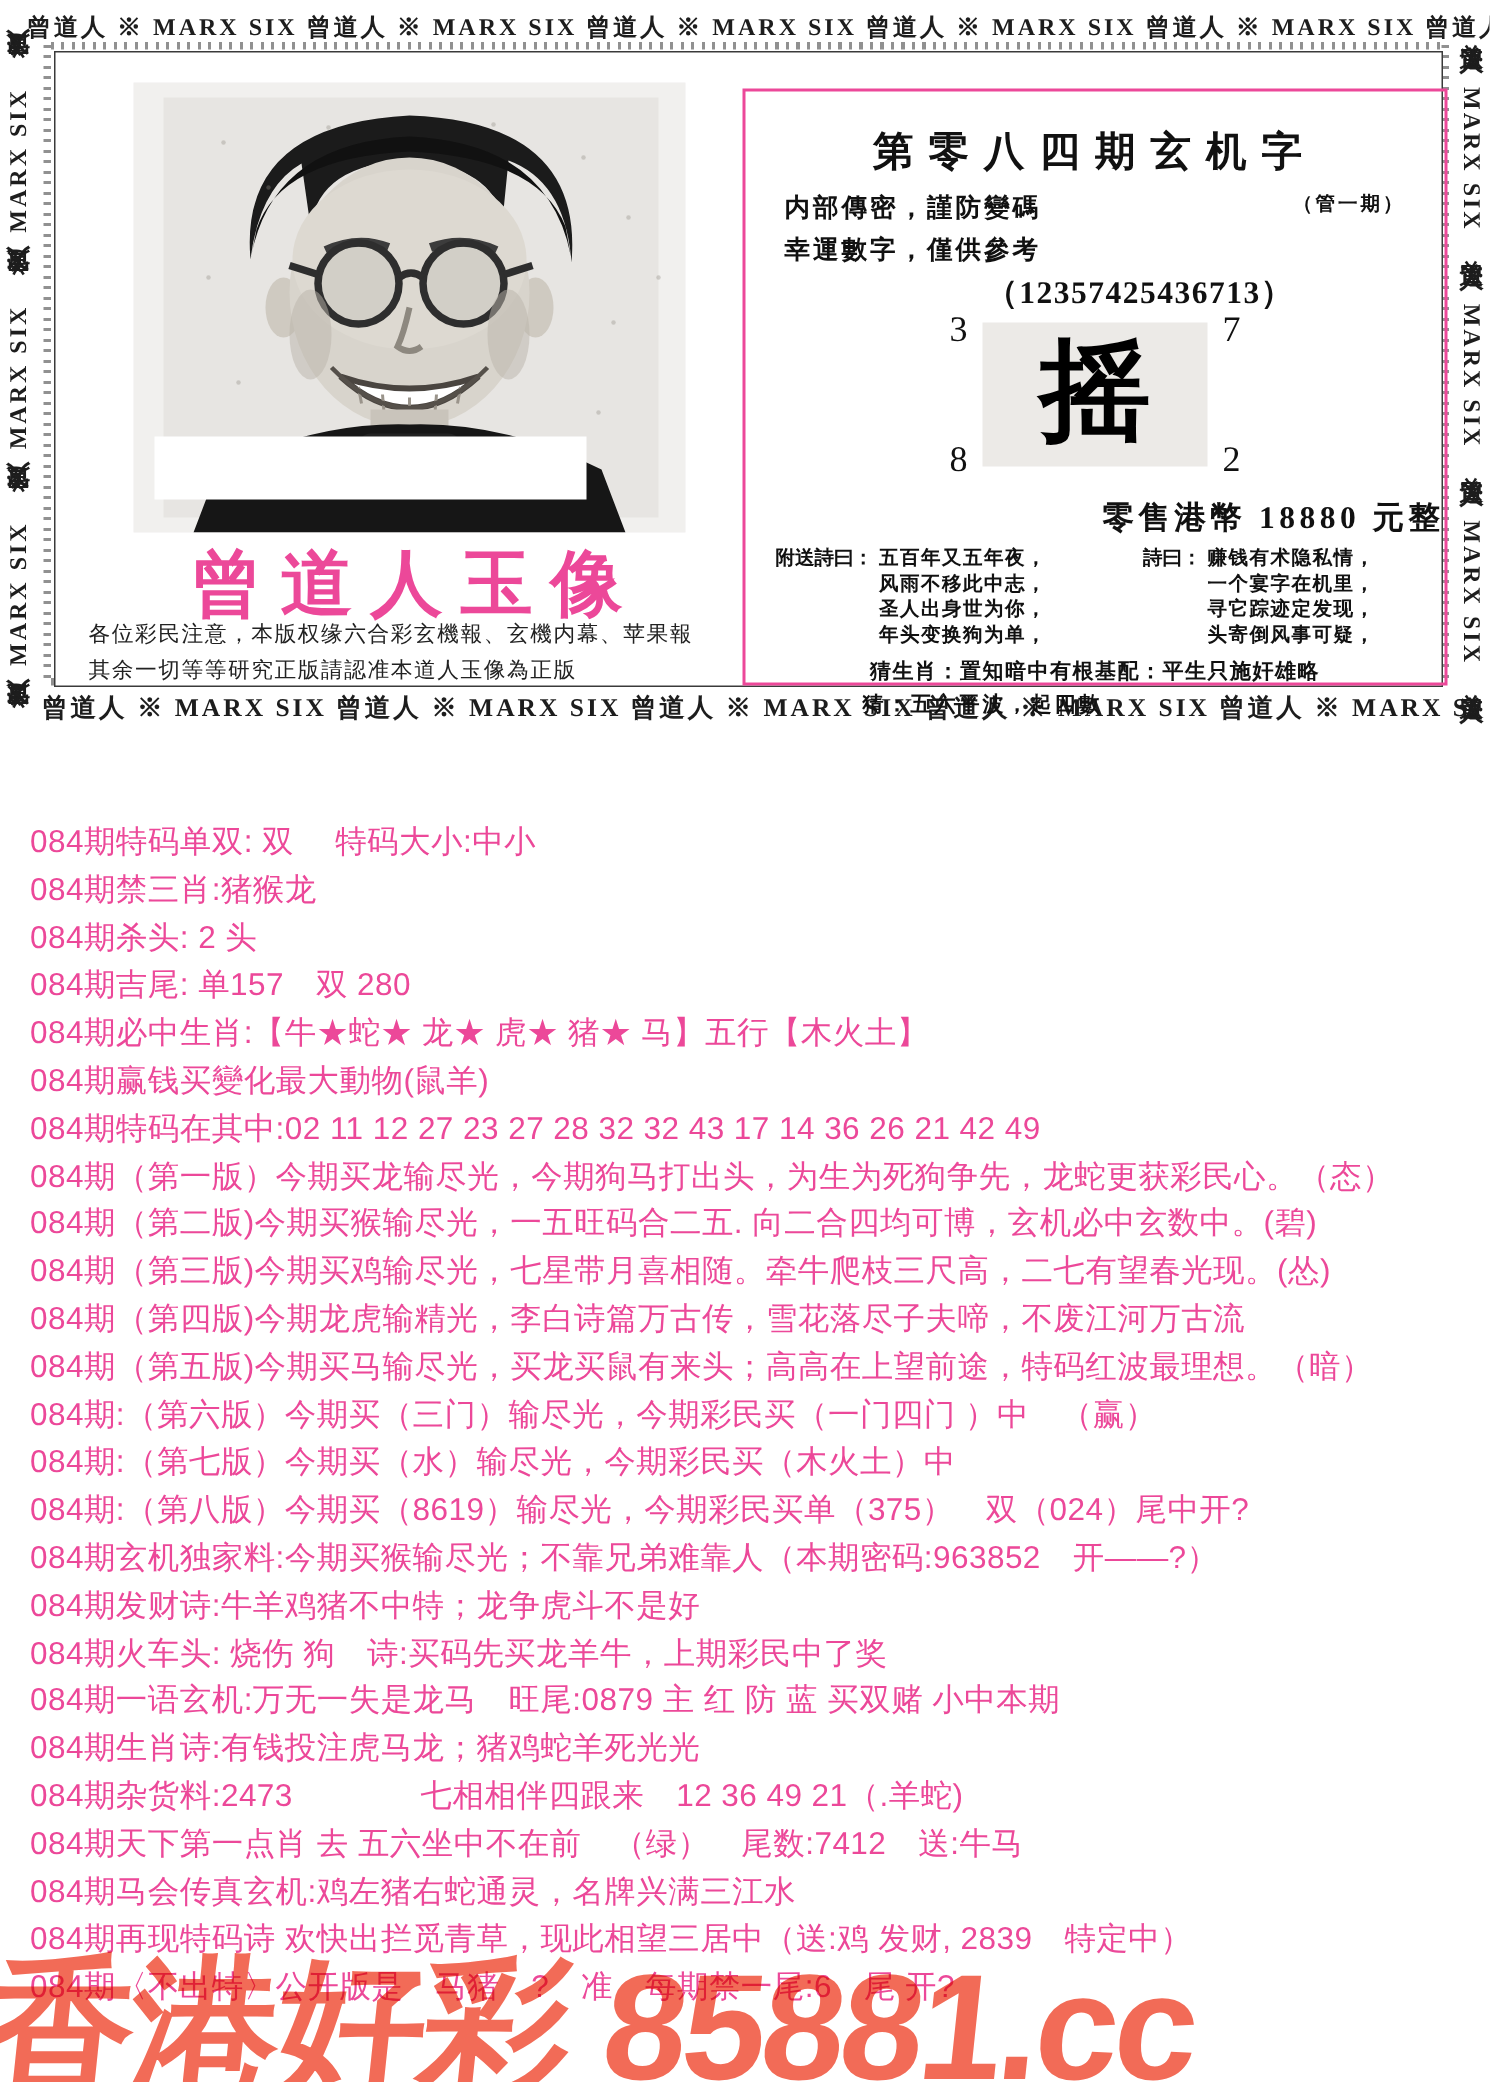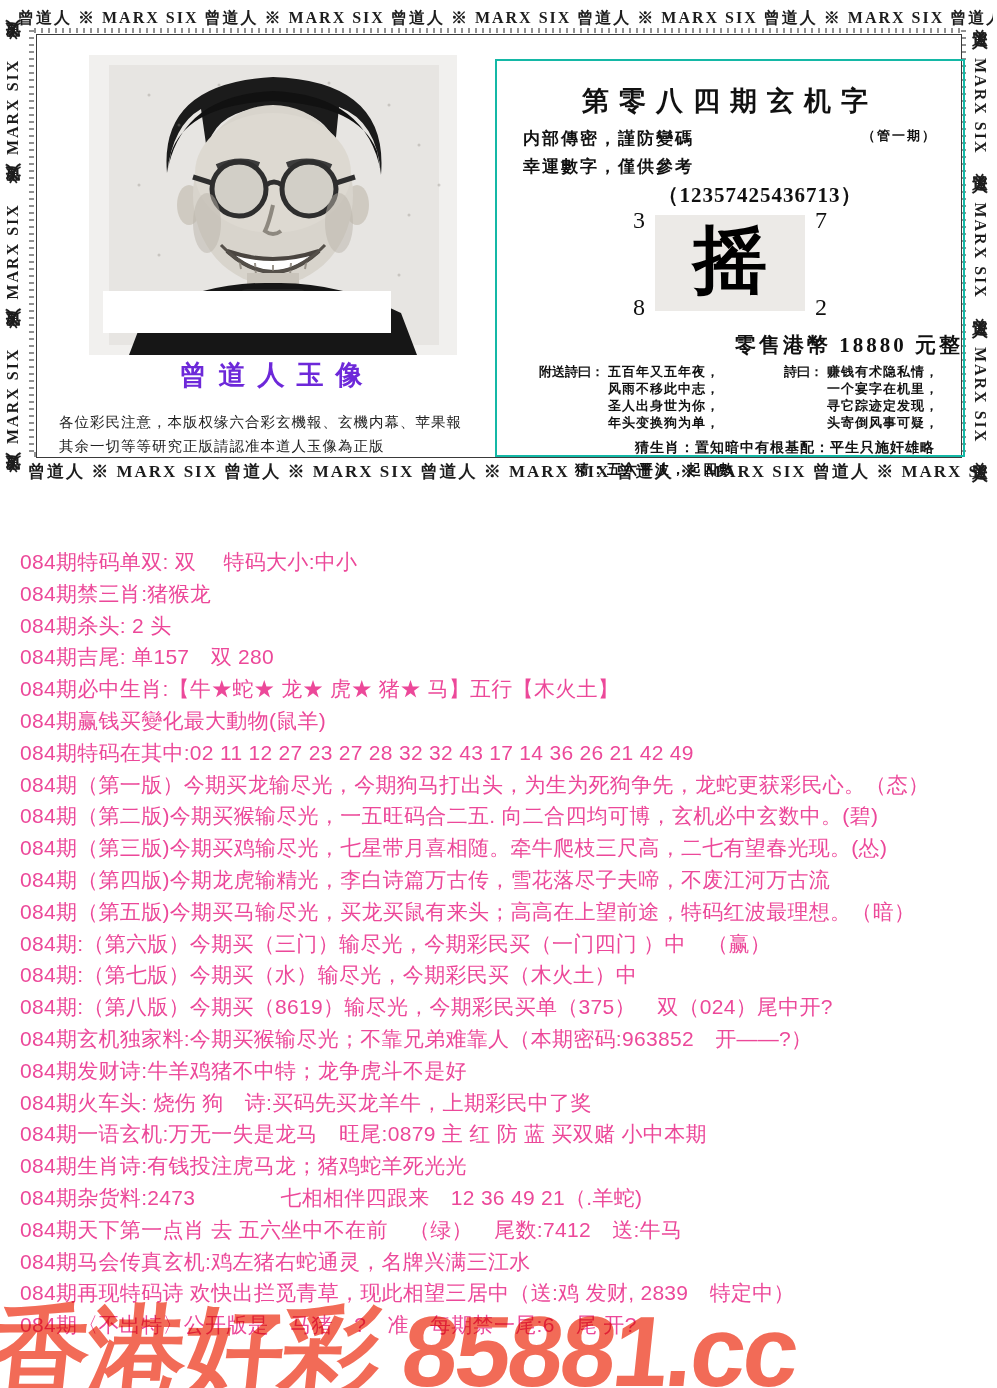--- a/index.html
+++ b/index.html
@@ -21,55 +21,55 @@
     background:repeating-linear-gradient(180deg,#555 0 2px,transparent 2px 7px);}
 
   .frame{position:absolute;left:36px;top:34px;width:924px;height:422px;
          border:1.5px solid #3a3a3a;background:#fff;}
 
   
   .photo{position:absolute;left:52px;top:20px;width:368px;height:300px;background:#f4f3f1;}
   .photo svg{display:block;}
   .white-strip{position:absolute;left:66px;top:256px;width:288px;height:42px;background:#ffffff;}
   .caption{position:absolute;left:40px;top:322px;width:400px;text-align:center;
-           font-family:"Liberation Serif",serif;font-weight:bold;font-size:27px;
-           letter-spacing:12px;color:#6d28d9;}
+           font-family:"Liberation Serif",serif;font-weight:bold;font-size:48px;
+           letter-spacing:12px;color:#ec4899;}
   .photo-note{position:absolute;left:22px;width:440px;
               font-family:"Liberation Serif",serif;font-size:14.5px;color:#222;
               letter-spacing:1px;white-space:nowrap;}
   .note1{top:378px;} .note2{top:402px;}
 
   
   .panel{position:absolute;left:458px;top:24px;width:466px;height:394px;
-         border:2px solid #14b8a6;font-family:"Liberation Serif",serif;color:#111;}
+         border:2px solid #ec4899;font-family:"Liberation Serif",serif;color:#111;}
   .p-title{position:absolute;left:0;top:22px;width:100%;text-align:center;
            font-size:27px;font-weight:bold;letter-spacing:10px;}
   .p-line1{position:absolute;left:26px;top:66px;font-size:17px;font-weight:bold;letter-spacing:2px;}
   .p-issue{position:absolute;right:26px;top:66px;font-size:13px;font-weight:bold;letter-spacing:2px;}
   .p-line2{position:absolute;left:26px;top:94px;font-size:17px;font-weight:bold;letter-spacing:2px;}
   .p-lucky{position:absolute;left:0;top:120px;width:100%;text-align:center;
            font-size:21px;font-weight:bold;letter-spacing:1px;padding-left:30px;}
   .grid-wrap{position:absolute;left:50%;top:152px;transform:translateX(-50%);width:230px;height:100px;}
   .grid-bg{position:absolute;left:40px;top:2px;width:150px;height:96px;background:#eceae7;}
   .grid-center{position:absolute;left:40px;top:0;width:150px;height:96px;display:flex;
                align-items:center;justify-content:center;font-size:74px;font-weight:bold;
                font-family:"Liberation Serif",serif;color:#000;}
   .gnum{position:absolute;font-size:24px;font-family:"Liberation Serif",serif;color:#111;}
   .gnum.tl{left:18px;top:-6px;} .gnum.tr{right:18px;top:-6px;}
   .gnum.bl{left:18px;bottom:-8px;} .gnum.br{right:18px;bottom:-8px;}
   .p-price{position:absolute;left:0;top:270px;width:100%;text-align:right;
            font-size:21px;font-weight:bold;letter-spacing:3px;}
   .poems{position:absolute;left:12px;top:302px;width:442px;display:flex;font-size:13px;font-weight:bold;}
   .poem{display:flex;}
-  .poem-label{white-space:nowrap;margin-right:4px;margin-left:22px;}
+  .poem-label{white-space:nowrap;margin-right:4px;}
   .poem-lines div{line-height:17px;letter-spacing:1px;}
   .poem.leftp{width:245px;margin-left:8px;}
   .poem.rightp{flex:1;}
   .p-guess-row{position:absolute;left:28px;top:378px;width:410px;display:flex;
-               justify-content:flex-end;font-size:14px;font-weight:bold;letter-spacing:1px;}
+               justify-content:center;font-size:14px;font-weight:bold;letter-spacing:1px;}
   .p-guess2{position:absolute;left:78px;top:400px;font-size:14px;font-weight:bold;letter-spacing:2px;}
 
   
   #body-lines{position:absolute;left:20px;top:546px;width:966px;}
   .bline{font-size:21px;line-height:31.8px;white-space:nowrap;color:#ec4899;
          font-family:"Liberation Sans",sans-serif;font-weight:500;letter-spacing:.3px;}
 
   
   .watermark{position:absolute;left:-10px;top:1286px;z-index:6;white-space:nowrap;
              font-size:100px;font-weight:bold;font-family:"Liberation Sans",sans-serif;

